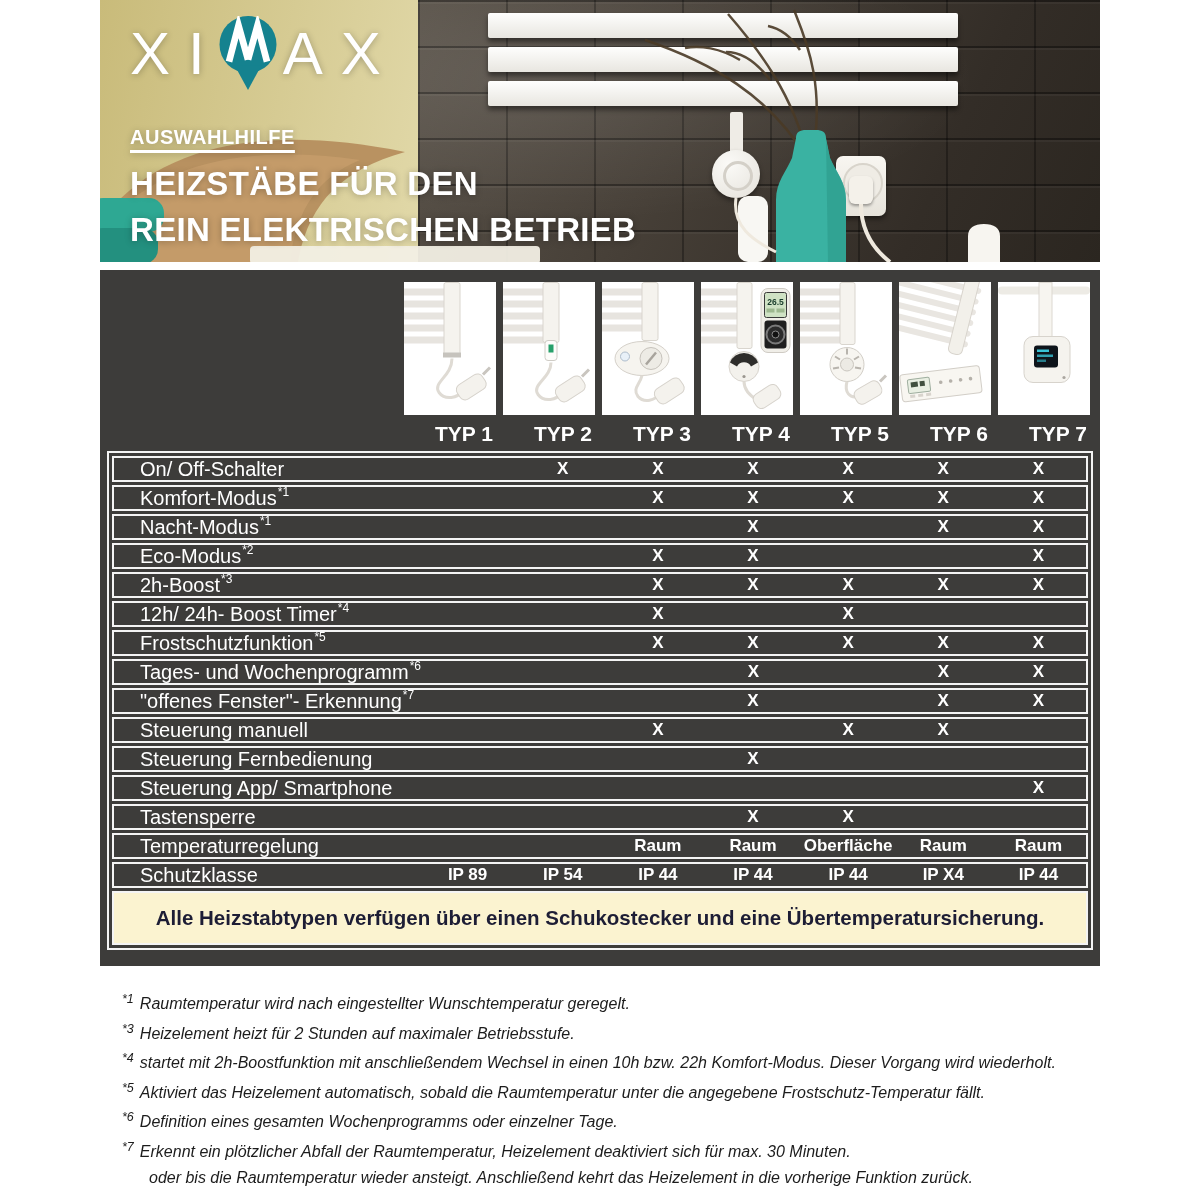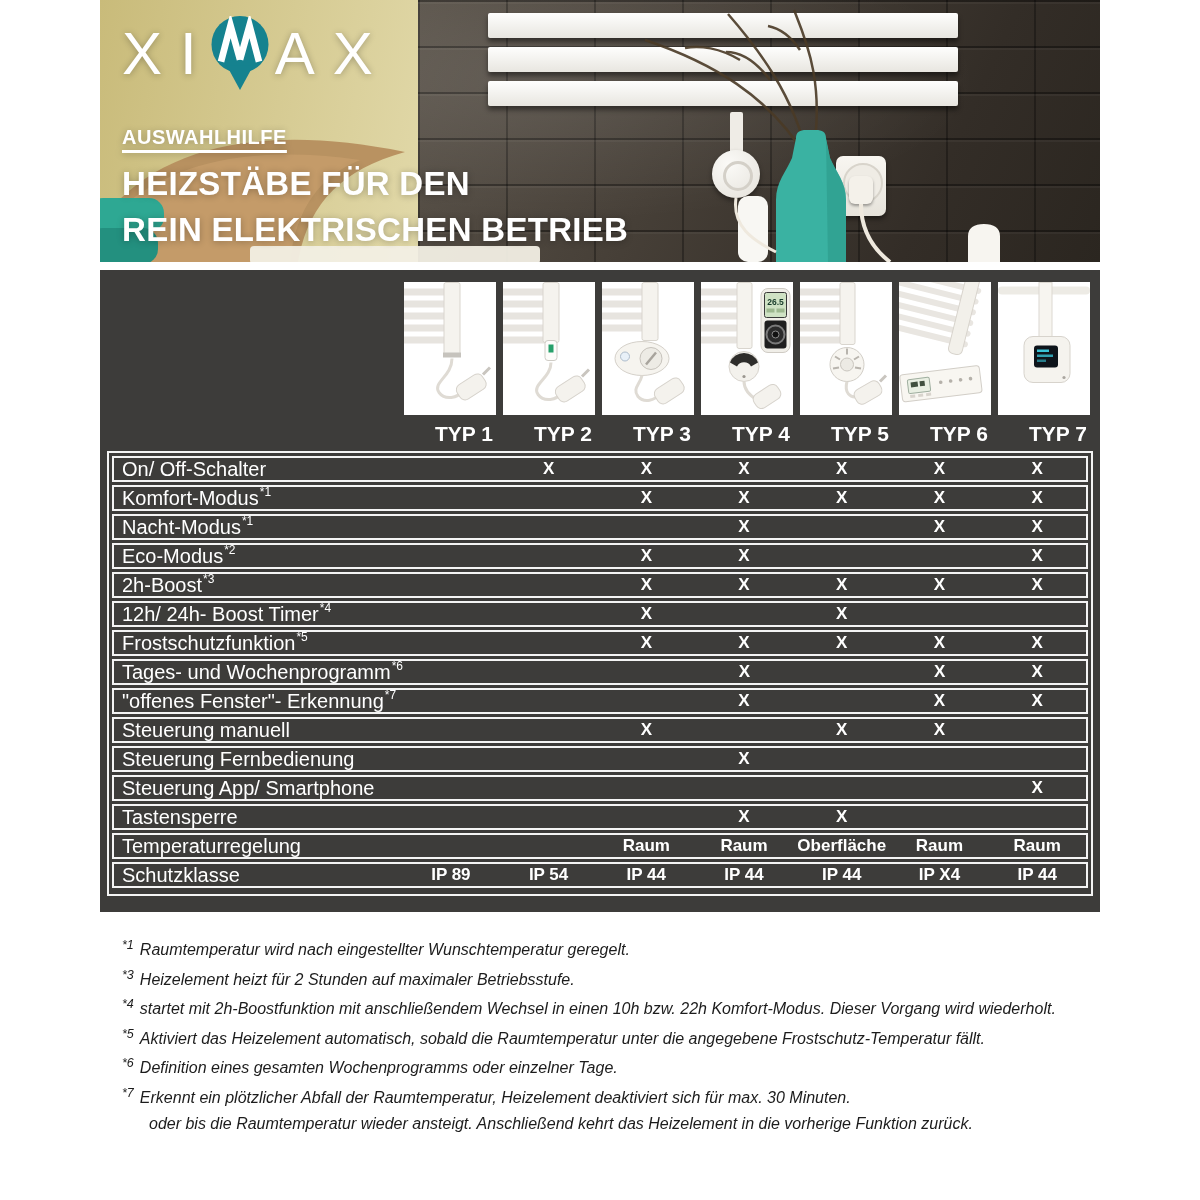--- a/index.html
+++ b/index.html
@@ -25,40 +25,40 @@
         background:radial-gradient(circle at 35% 30%,#fbfaf7,#e4e1da);box-shadow:0 3px 5px rgba(0,0,0,.4);}
   .heat-ctrl::after{content:"";position:absolute;left:11px;top:11px;width:24px;height:24px;border-radius:50%;
         border:3px solid #d4d0c8;}
   .socket{position:absolute;left:736px;top:156px;width:50px;height:60px;border-radius:7px;
         background:linear-gradient(#f8f6f1,#e6e3db);box-shadow:0 3px 5px rgba(0,0,0,.45);}
   .socket::before{content:"";position:absolute;left:7px;top:7px;width:36px;height:36px;border-radius:50%;
         background:#efece5;border:2px solid #d8d4cb;}
   .socket-plug{position:absolute;left:749px;top:176px;width:24px;height:28px;border-radius:6px;
         background:#f4f1ea;box-shadow:0 2px 3px rgba(0,0,0,.35);}
   .hero-deco{position:absolute;inset:0;}
-  .hero-text{position:absolute;left:22px;top:16px;color:#fff;text-shadow:0 1px 7px rgba(0,0,0,.28);}
+  .hero-text{position:absolute;left:30px;top:16px;color:#fff;text-shadow:0 1px 7px rgba(0,0,0,.28);}
   .logo-row{display:flex;align-items:center;}
   .logo-letters{font-size:60px;font-weight:400;letter-spacing:18px;line-height:64px;}
   .logo-m{margin:0 4px 0 -6px;}
   .kicker{margin-top:34px;font-size:20px;font-weight:bold;letter-spacing:.5px;
         text-decoration:underline;text-decoration-thickness:3px;text-underline-offset:6px;}
   .h-title{margin-top:12px;font-size:33px;font-weight:bold;line-height:46px;letter-spacing:.3px;}
 
   
   .panel{margin-top:8px;background:#3d3c3a;padding:12px 7px 16px;}
   .flexrow{display:flex;}
   .spacer{flex:0 0 293px;}
   .slot{flex:1;display:flex;justify-content:center;align-items:center;}
   .card{width:92px;height:133px;background:#fff;overflow:hidden;}
   .typ-row{height:34px;margin-top:2px;gap:29px;}
   .typ-label{color:#fff;font-weight:bold;font-size:21px;}
 
   .tableWrap{border:2px solid #f4f4f4;padding:3px;background:#3d3c3a;}
   .trow{display:flex;align-items:center;height:22px;border:2px solid #f4f4f4;margin-bottom:3px;background:#3d3c3a;}
-  .tlabel{flex:0 0 280px;padding-left:8px;color:#fff;font-size:20px;white-space:nowrap;}
+  .tlabel{flex:0 0 280px;padding-left:8px;color:#fff;font-size:20px;white-space:nowrap;margin-left:18px;}
   .fsup{font-size:12px;position:relative;top:-1px;margin-left:1px;}
   .tcell{flex:1;text-align:center;color:#fff;font-weight:bold;font-size:17px;}
   .banner{margin-top:1px;border:2px solid #f4f4f4;background:#fbf3d0;height:50px;
         display:flex;align-items:center;justify-content:center;
         font-weight:bold;font-size:20.5px;color:#1d1d35;}
 
   
   .footnotes{padding:26px 10px 0 22px;color:#1c1c1c;font-style:italic;font-size:16px;}
   .fn{margin-bottom:8.5px;white-space:nowrap;}
   .fn-marker{font-size:12.5px;vertical-align:6px;margin-right:6px;font-style:italic;}
@@ -480,20 +480,21 @@
         <div class="tlabel"><span>Schutzklasse</span><sup class="fsup"></sup></div>
         <div class="tcell">IP 89</div>
         <div class="tcell">IP 54</div>
         <div class="tcell">IP 44</div>
         <div class="tcell">IP 44</div>
         <div class="tcell">IP 44</div>
         <div class="tcell">IP X4</div>
         <div class="tcell">IP 44</div>
       </div>
 
+      <div class="banner">Alle Heizstabtypen verfügen über einen Schukostecker und eine Übertemperatursicherung.</div>
     </div>
   </section>
 
   <section class="footnotes">
     <div class="fn"><span class="fn-marker">*1</span><span>Raumtemperatur wird nach eingestellter Wunschtemperatur geregelt.</span></div>
     <div class="fn"><span class="fn-marker">*3</span><span>Heizelement heizt für 2 Stunden auf maximaler Betriebsstufe.</span></div>
     <div class="fn"><span class="fn-marker">*4</span><span>startet mit 2h-Boostfunktion mit anschließendem Wechsel in einen 10h bzw. 22h Komfort-Modus. Dieser Vorgang wird wiederholt.</span></div>
     <div class="fn"><span class="fn-marker">*5</span><span>Aktiviert das Heizelement automatisch, sobald die Raumtemperatur unter die angegebene Frostschutz-Temperatur fällt.</span></div>
     <div class="fn"><span class="fn-marker">*6</span><span>Definition eines gesamten Wochenprogramms oder einzelner Tage.</span></div>
     <div class="fn"><span class="fn-marker">*7</span><span>Erkennt ein plötzlicher Abfall der Raumtemperatur, Heizelement deaktiviert sich für max. 30 Minuten.</span></div>

